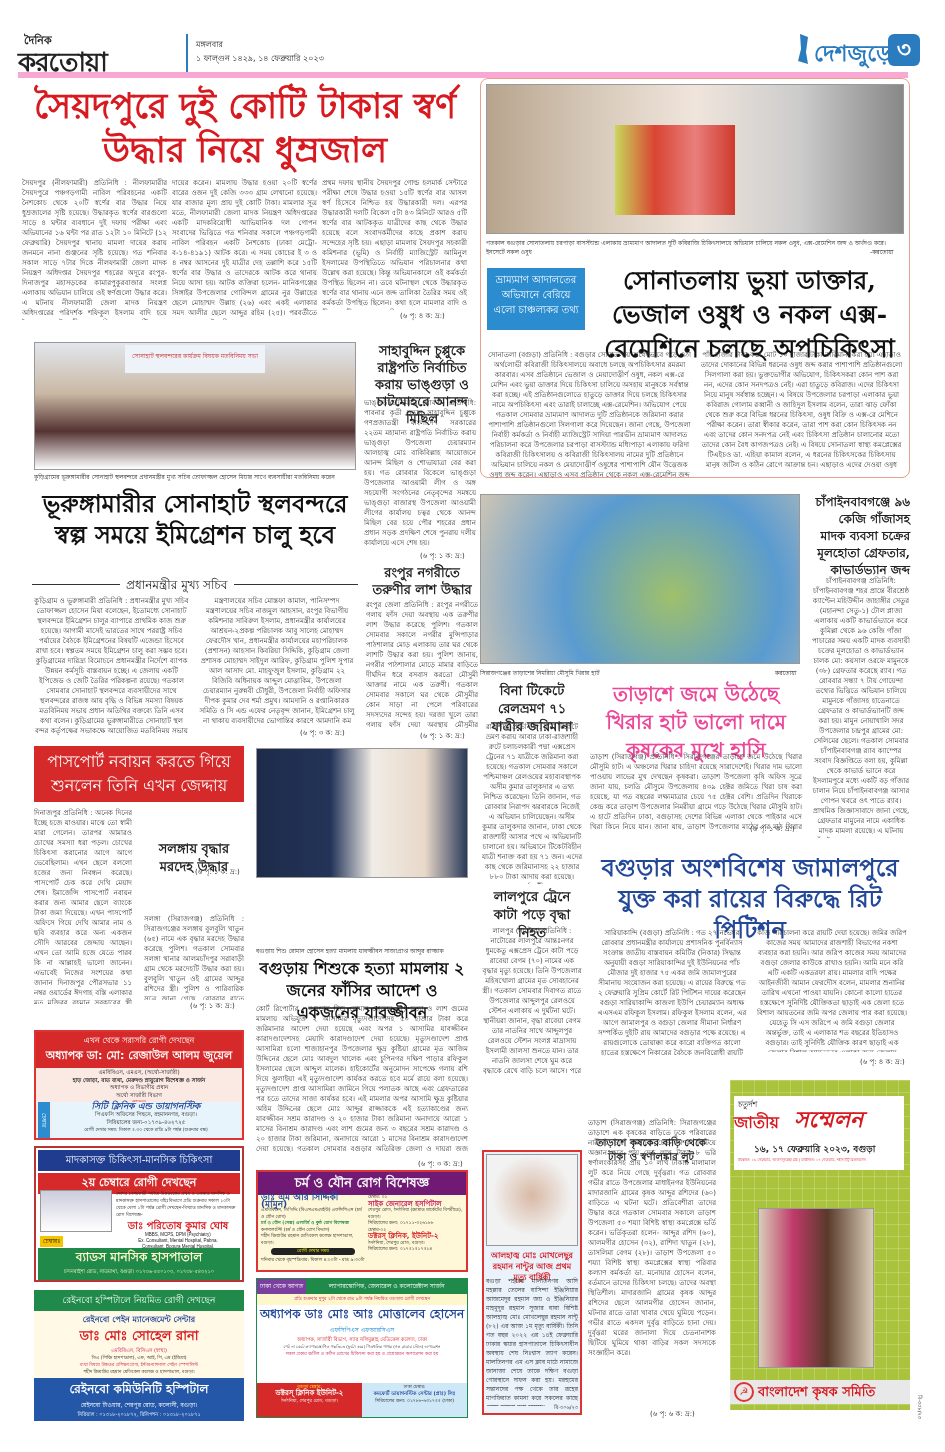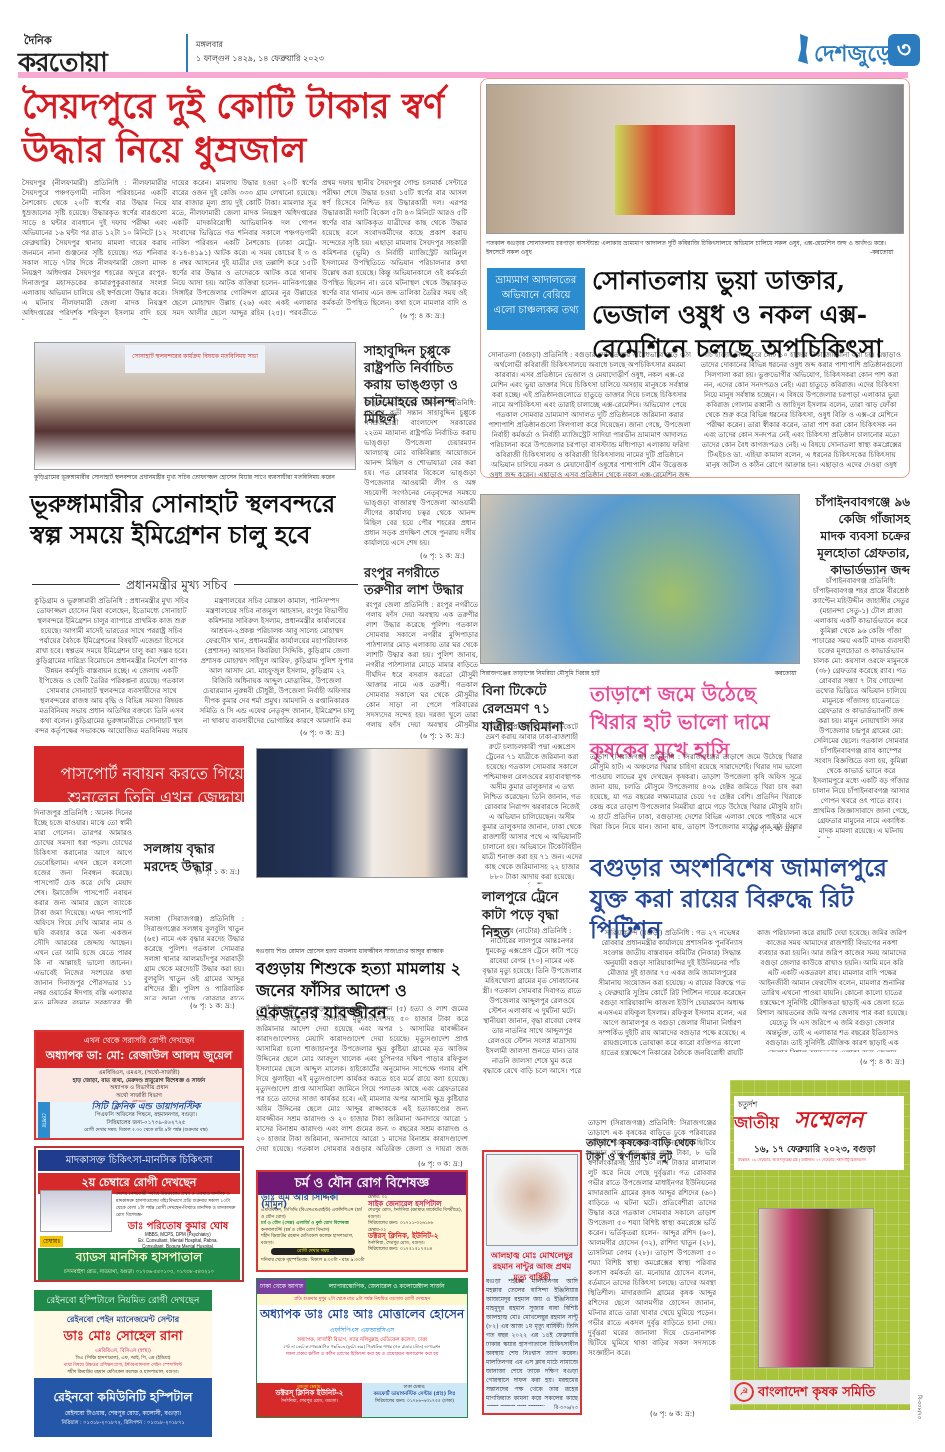--- a/index.html
+++ b/index.html
@@ -1,19 +1,19 @@
 <!DOCTYPE html>
 <html><head>
 <meta charset="utf-8">
 <style>
 *{box-sizing:border-box;margin:0;padding:0}
 body{width:945px;height:1452px;background:#fff;font-family:"DejaVu Sans",sans-serif;color:#222;position:relative;overflow:hidden}
 .abs{position:absolute}
 .txt{font-size:7px;line-height:10px;color:#333;text-align:justify;overflow:hidden}
-.hl{font-family:"DejaVu Serif",serif;text-align:left;line-height:1.1}
+.hl{font-family:"DejaVu Serif",serif;text-align:center;line-height:1.1}
 .photo{background:linear-gradient(135deg,#8a7a6a,#c8b8a8 40%,#6a5a4a);border:1px solid #999}
 .cap{font-size:6px;color:#333;line-height:9px;overflow:hidden;white-space:nowrap}
 .red{color:#d71920}
 .blue{color:#23489a}
 </style>
 </head>
 <body>
 
 <header class="abs" style="left:18px;top:30px;width:890px;height:48px;border-bottom:6px solid #f9a8d4">
   <div class="abs" style="left:6px;top:2px;font-size:11px;font-weight:bold">দৈনিক</div>
@@ -89,21 +89,21 @@
 <p class="abs txt" style="left:588px;top:1118px;width:128px;height:290px">তাড়াশ (সিরাজগঞ্জ) প্রতিনিধি: সিরাজগঞ্জের তাড়াশে এক কৃষকের বাড়িতে ঢুকে পরিবারের নারীসহ চার সদস্যকে চেতনানাশক ছিটিয়ে অজ্ঞান করে প্রায় দেড় লাখ টাকা, ৮ ভরি স্বর্ণালংকারসহ প্রায় ১০ লাখ টাকার মালামাল লুট করে নিয়ে গেছে দুর্বৃত্তরা। গত রোববার গভীর রাতে উপজেলার মাধাইনগর ইউনিয়নের মাদারজানি গ্রামের কৃষক আব্দুর রশিদের (৬০) বাড়িতে এ ঘটনা ঘটে। প্রতিবেশীরা তাদের উদ্ধার করে গতকাল সোমবার সকালে তাড়াশ উপজেলা ৫০ শয্যা বিশিষ্ট স্বাস্থ্য কমপ্লেক্সে ভর্তি করেন। ভর্তিকৃতরা হলেন- আব্দুর রশিদ (৬০), আলমগীর হোসেন (৩২), রাশিদা খাতুন (২৮), তাসলিমা বেগম (২৮)। তাড়াশ উপজেলা ৫০ শয্যা বিশিষ্ট স্বাস্থ্য কমপ্লেক্সের স্বাস্থ্য পরিবার কল্যাণ কর্মকর্তা ডা. মনোয়ার হোসেন বলেন, বর্তমানে তাদের চিকিৎসা চলছে। তাদের অবস্থা স্থিতিশীল। মাদারজানি গ্রামের কৃষক আব্দুর রশিদের ছেলে আলমগীর হোসেন জানান, ঘটনার রাতে তারা খাবার খেয়ে ঘুমিয়ে পড়েন। গভীর রাতে একদল দুর্বৃত্ত বাড়িতে হানা দেয়। দুর্বৃত্তরা ঘরের জানালা দিয়ে চেতনানাশক ছিটিয়ে ঘুমিয়ে থাকা বাড়ির সকল সদস্যকে সংজ্ঞাহীন করে।</p>
 <span class="abs" style="left:650px;top:1408px;font-size:7px">(৬ পৃ: ৬ ক: দ্র:)</span>
 
 <section class="abs" style="left:482px;top:1150px;width:100px;height:265px;border:2px solid #d33;background:#eaf3fb">
   <div class="abs photo" style="left:2px;top:2px;width:92px;height:92px;background:radial-gradient(circle at 50% 45%,#d8b9a5,#f2f2f2 60%)"></div>
   <div class="abs red" style="left:2px;top:98px;width:92px;font-size:8px;line-height:11px;text-align:center;font-weight:bold">আলহাজ্ব মোঃ মোখলেছুর রহমান নান্টুর আজ প্রথম মৃত্যু বার্ষিকী</div>
   <p class="abs txt" style="left:2px;top:124px;width:92px;height:130px;font-size:6px;line-height:9px">বগুড়া শহরের মালতিনগর আদি মহল্লার তেলের বাসিন্দা ইঞ্জিনিয়ার আজমেদুর রহমান জয় ও ইঞ্জিনিয়ার মাহমুদুর রহমান সুজার বাবা বিশিষ্ট আলহাজ্ব মোঃ মোখলেছুর রহমান নান্টু (৮২) এর আজ ১ম মৃত্যু বার্ষিকী। তিনি গত বছর ২০২২ এর ১৪ই ফেব্রুয়ারি ঢাকার স্কয়ার হাসপাতালে চিকিৎসাধীন অবস্থায় শেষ নিঃশ্বাস ত্যাগ করেন। মালতিনগর এম এস ক্লাব মাঠে নামাজে জানাজা শেষে তাকে দক্ষিণ বগুড়া গোরস্থানে দাফন করা হয়। মরহুমের সন্তানদের পক্ষ থেকে তার রূহের মাগফিরাত কামনা করে সকলের কাছে দোয়া কামনা করা হয়েছে।</p>
   <span class="abs" style="left:70px;top:252px;font-size:5px">বি-৩০৬/২৩</span>
 </section>
 
-<div class="abs" style="left:34px;top:746px;width:210px;height:56px;background:#d62a2a;color:#fff;font-size:16px;line-height:24px;text-align:right;padding-top:16px;font-family:'DejaVu Serif',serif">পাসপোর্ট নবায়ন করতে গিয়ে শুনলেন তিনি এখন জেদ্দায়</div>
+<div class="abs" style="left:34px;top:746px;width:210px;height:56px;background:#d62a2a;color:#fff;font-size:16px;line-height:24px;text-align:center;padding-top:4px;font-family:'DejaVu Serif',serif">পাসপোর্ট নবায়ন করতে গিয়ে শুনলেন তিনি এখন জেদ্দায়</div>
 <p class="abs txt" style="left:34px;top:808px;width:98px;height:196px">দিনাজপুর প্রতিনিধি : অনেক দিনের ইচ্ছে হজে যাওয়ার। মাঝে তো স্বামী মারা গেলেন। তারপর আমারও চোখের সমস্যা ধরা পড়ল। চোখের চিকিৎসা করানোর আগে আগে ভেবেছিলাম। এখন ছেলে বললো হজের জন্য নিবন্ধন করেছে। পাসপোর্ট চেক করে দেখি মেয়াদ শেষ। ইমার্জেন্সি পাসপোর্ট নবায়ন করার জন্য আমার ছেলে ব্যাংকে টাকা জমা দিয়েছে। এখন পাসপোর্ট অফিসে গিয়ে দেখি আমার নাম ও ছবি ব্যবহার করে অন্য একজন সৌদি আরবের জেদ্দায় আছেন। এখন তো আমি হজে যেতে পারব কি না আল্লাহই ভালো জানেন। এভাবেই নিজের সংশয়ের কথা জানান দিনাজপুর পৌরসভার ১১ নম্বর ওয়ার্ডের ঈদগাহ বস্তি এলাকার মৃত মজিবর রহমান সরকারের স্ত্রী আফরোজা সরকার (৬৬)। এবার হজে যাওয়ার প্রস্তুতি নিলেও পাসপোর্ট জটিলতায় পড়েছেন তিনি। এ ঘটনায় গতকাল সোমবার সকালে দিনাজপুর কোতোয়ালি থানায় একটি সাধারণ ডায়েরি করেছেন আফরোজা সরকারের ছেলে আলতাফ হোসেন সরকার।</p>
 <span class="abs" style="left:195px;top:866px;font-size:7px">(৬ পৃ: ১ ক: দ্র:)</span>
 
 <h3 class="abs hl" style="left:144px;top:840px;width:100px;font-size:13px;line-height:18px">সলঙ্গায় বৃদ্ধার মরদেহ উদ্ধার</h3>
 <p class="abs txt" style="left:144px;top:914px;width:100px;height:86px">সলঙ্গা (সিরাজগঞ্জ) প্রতিনিধি : সিরাজগঞ্জের সলঙ্গায় বুলবুলি খাতুন (৬৫) নামে এক বৃদ্ধার মরদেহ উদ্ধার করেছে পুলিশ। গতকাল সোমবার সলঙ্গা থানার আলমচাঁদপুর সরাবাড়ী গ্রাম থেকে মরদেহটি উদ্ধার করা হয়। বুলবুলি খাতুন ওই গ্রামের আব্দুর রশিদের স্ত্রী। পুলিশ ও পারিবারিক সূত্রে জানা গেছে, রোববার রাতে বুলবুলি ও তার শতবর্ষী মা নিজ ঘরে শয়ন করেছিল। সকালে বুলবুলির মৃতদেহ</p>
 <span class="abs" style="left:190px;top:1000px;font-size:7px">(৬ পৃ: ১ ক: দ্র:)</span>
 
 <div class="abs photo" style="left:256px;top:748px;width:212px;height:130px;background:linear-gradient(90deg,#1e2b4a 0,#233458 35%,#f0ece6 55%,#e8d8c8 80%,#2a3a5a 100%)"></div>
 <p class="abs cap" style="left:256px;top:946px;width:212px">বগুড়ায় শিশু রোমান হোসেন হত্যা মামলায় যাবজ্জীবন সাজাপ্রাপ্ত আব্দুর রাজ্জাক</p>
 <h2 class="abs hl" style="left:256px;top:958px;width:212px;font-size:16px;line-height:22px;color:#111">বগুড়ায় শিশুকে হত্যা মামলায় ২ জনের ফাঁসির আদেশ ও একজনের যাবজ্জীবন</h2>
@@ -143,31 +143,31 @@
     <div>Ex. Consultant, Mental Hospital, Pabna.</div>
     <div>Consultant, Bogura Mental Hospital.</div>
   </div>
   <div class="abs" style="left:4px;top:88px;background:#f5c400;font-size:6px;padding:0 3px">চেম্বারঃ</div>
   <div class="abs" style="left:2px;top:100px;width:202px;height:32px;background:#1f8a4a;color:#fef9c3;text-align:center">
     <div style="font-size:12px;font-weight:bold">ব্যাডস মানসিক হাসপাতাল</div>
     <div style="font-size:5px">চন্দনবাইশা রোড, সাতমাথা, বগুড়া। ০১৭৩৬-৫৫০১০৩, ০১৭৩৮-৫৪৩২১০</div>
   </div>
 </section>
 
-<section class="abs" style="left:34px;top:1290px;width:178px;height:130px">
+<section class="abs" style="left:34px;top:1290px;width:210px;height:130px">
   <div style="background:#1f8a4a;color:#fff;text-align:center;font-size:9px;padding:3px">রেইনবো হস্পিটালে নিয়মিত রোগী দেখছেন</div>
   <div style="background:#fff9e6;text-align:center;padding:2px 0">
     <div class="blue" style="font-size:8px;font-weight:bold">রেইনবো পেইন ম্যানেজমেন্ট সেন্টার</div>
     <div class="red" style="font-size:13px;font-weight:bold">ডাঃ মোঃ সোহেল রানা</div>
     <div style="font-size:5px;color:#c2185b">এমবিবিএস, বিসিএস (স্বাস্থ্য)</div>
     <div style="font-size:4.5px">ডিএ (পিজি হাসপাতাল), এফ, আই, পি, এম (ইন্ডিয়া)</div>
     <div style="font-size:4.5px;color:#c2185b">ব্যথা বিষয়ে উচ্চতর প্রশিক্ষণপ্রাপ্ত, ইন্টারন্যাশনাল পেইন স্পেশালিস্ট</div>
     <div style="font-size:4.5px">শহীদ জিয়াউর রহমান মেডিকেল কলেজ ও হাসপাতাল, বগুড়া।</div>
   </div>
-  <div style="background:#2457a8;color:#fff;text-align:center;padding:10px 0">
+  <div style="background:#2457a8;color:#fff;text-align:center;padding:2px 0">
     <div style="font-size:12px;font-weight:bold">রেইনবো কমিউনিটি হস্পিটাল</div>
     <div style="font-size:6px">রেইনবো টাওয়ার, শেরপুর রোড, কলোনী, বগুড়া।</div>
     <div style="font-size:5px">সিরিয়াল : ০১৩১৮-২০১৮৭২, রিসিপশন : ০১৩১৮-২০১৮৭১</div>
   </div>
 </section>
 
 <section class="abs" style="left:256px;top:1170px;width:212px;height:102px;border:2px solid #d33;background:#fff8d8">
   <div style="background:#701a75;color:#fff;text-align:center;font-size:13px;font-weight:bold;padding:1px">চর্ম ও যৌন রোগ বিশেষজ্ঞ</div>
   <div class="abs" style="left:3px;top:22px;width:104px;font-size:4.5px;line-height:6.5px">
     <div class="blue" style="font-size:9px;font-weight:bold">ডাঃ এম আর সিদ্দিকী (মামুন)</div>

